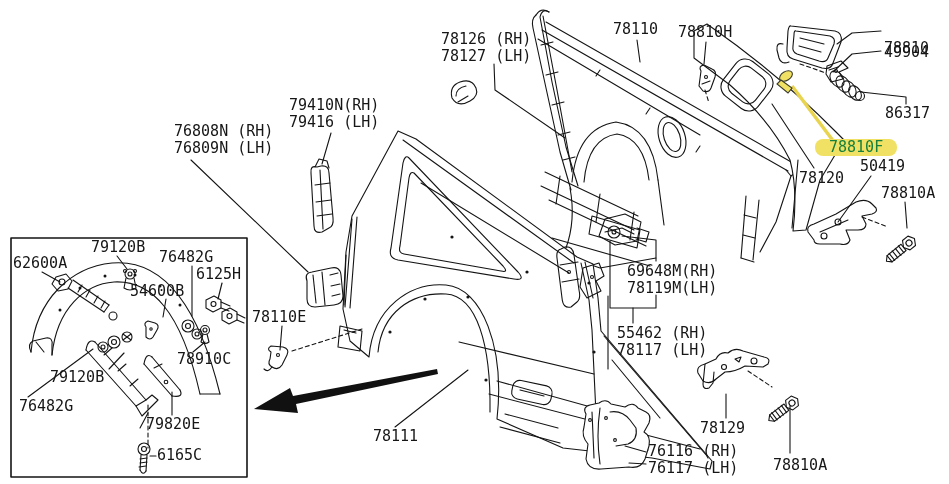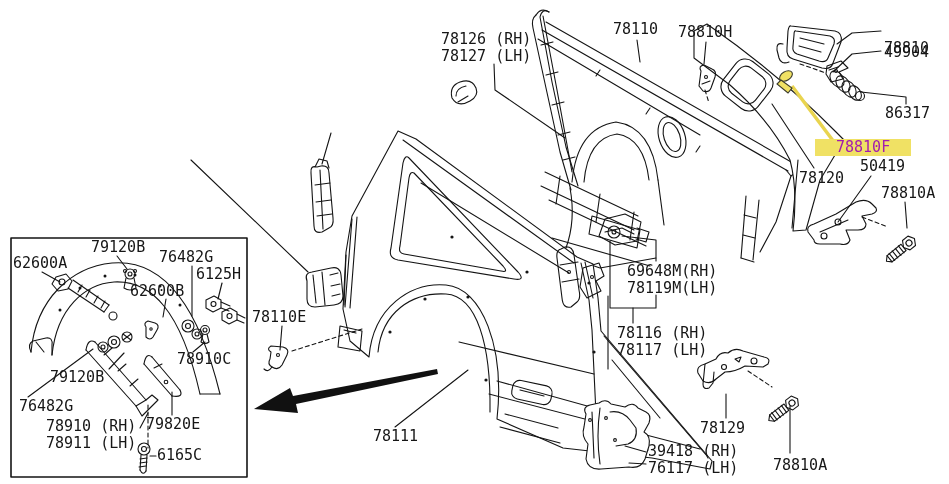--- a/index.html
+++ b/index.html
@@ -2,21 +2,21 @@
 <html style="--highlight: #F0E164; --highlight-line: #E9D44F; --line: #141414;"><head>
 <meta charset="utf-8">
 <style>
   html,body{margin:0;padding:0;background:#fff;}
   .stage{position:relative;width:949px;height:479px;background:#ffffff;overflow:hidden;
          font-family:"DejaVu Sans Mono",monospace;}
   .stage svg{position:absolute;left:0;top:0;}
   .lbl{position:absolute;font-size:15px;line-height:17px;color:#161616;white-space:pre;
        letter-spacing:0px;cursor:default;}
   .lbl span{display:block;}
-  .hl{background:var(--highlight,#F0E164);color:#a21caf;padding:0 21px;}
+  .hl{background:var(--highlight,#F0E164);color:#15803d;padding:0 14px;border-radius:8px;}
 </style>
 </head>
 <body>
 
 <div class="stage">
 
 <svg width="949" height="484" viewBox="0 0 949 484">
   <g stroke="#141414" stroke-width="1.1" fill="none" stroke-linecap="round" stroke-linejoin="round">
 
     <g>
@@ -381,32 +381,33 @@
 <div class="lbl" style="left:441px;top:31px"><span>78126 (RH)</span><span>78127 (LH)</span></div>
 <div class="lbl" style="left:613px;top:21px"><span>78110</span></div>
 <div class="lbl" style="left:678px;top:24px"><span>78810H</span></div>
 <div class="lbl" style="left:884px;top:40px"><span>78810</span></div>
 <div class="lbl" style="left:884px;top:44px"><span>49904</span></div>
 <div class="lbl" style="left:885px;top:105px"><span>86317</span></div>
 <div class="lbl" style="left:815px;top:139px"><span class="hl">78810F</span></div>
 <div class="lbl" style="left:799px;top:170px"><span>78120</span></div>
 <div class="lbl" style="left:860px;top:158px"><span>50419</span></div>
 <div class="lbl" style="left:881px;top:185px"><span>78810A</span></div>
+<div class="lbl" style="left:174px;top:123px"><span>76808N (RH)</span><span>76809N (LH)</span></div>
+<div class="lbl" style="left:289px;top:97px"><span>79410N(RH)</span><span>79416 (LH)</span></div>
 <div class="lbl" style="left:252px;top:309px"><span>78110E</span></div>
 <div class="lbl" style="left:373px;top:428px"><span>78111</span></div>
 <div class="lbl" style="left:13px;top:255px"><span>62600A</span></div>
 <div class="lbl" style="left:91px;top:239px"><span>79120B</span></div>
 <div class="lbl" style="left:159px;top:249px"><span>76482G</span></div>
 <div class="lbl" style="left:196px;top:266px"><span>6125H</span></div>
-<div class="lbl" style="left:130px;top:283px"><span>62600B</span></div>
+<div class="lbl" style="left:130px;top:283px"><span>54600B</span></div>
 <div class="lbl" style="left:177px;top:351px"><span>78910C</span></div>
 <div class="lbl" style="left:50px;top:369px"><span>79120B</span></div>
 <div class="lbl" style="left:19px;top:398px"><span>76482G</span></div>
-<div class="lbl" style="left:46px;top:418px"><span>78910 (RH)</span><span>78911 (LH)</span></div>
 <div class="lbl" style="left:146px;top:416px"><span>79820E</span></div>
 <div class="lbl" style="left:157px;top:447px"><span>6165C</span></div>
 <div class="lbl" style="left:627px;top:263px"><span>69648M(RH)</span><span>78119M(LH)</span></div>
-<div class="lbl" style="left:617px;top:325px"><span>78116 (RH)</span><span>78117 (LH)</span></div>
+<div class="lbl" style="left:617px;top:325px"><span>55462 (RH)</span><span>78117 (LH)</span></div>
 <div class="lbl" style="left:700px;top:420px"><span>78129</span></div>
-<div class="lbl" style="left:648px;top:443px"><span>39418 (RH)</span><span>76117 (LH)</span></div>
+<div class="lbl" style="left:648px;top:443px"><span>76116 (RH)</span><span>76117 (LH)</span></div>
 <div class="lbl" style="left:773px;top:457px"><span>78810A</span></div>
 
 </div>
 
 </body></html>

